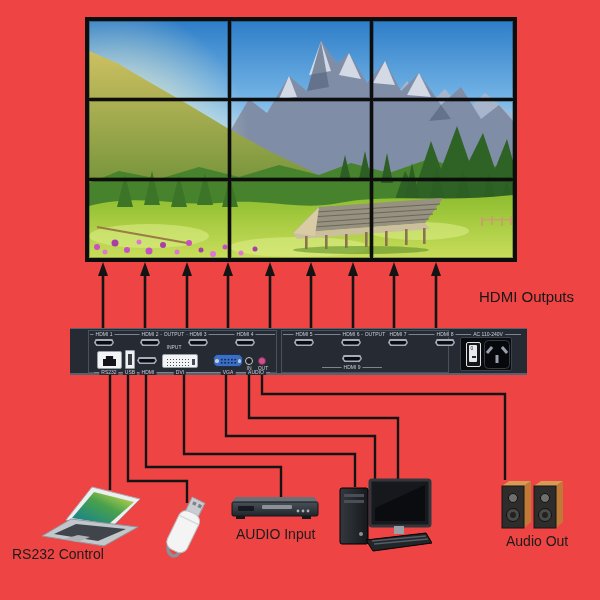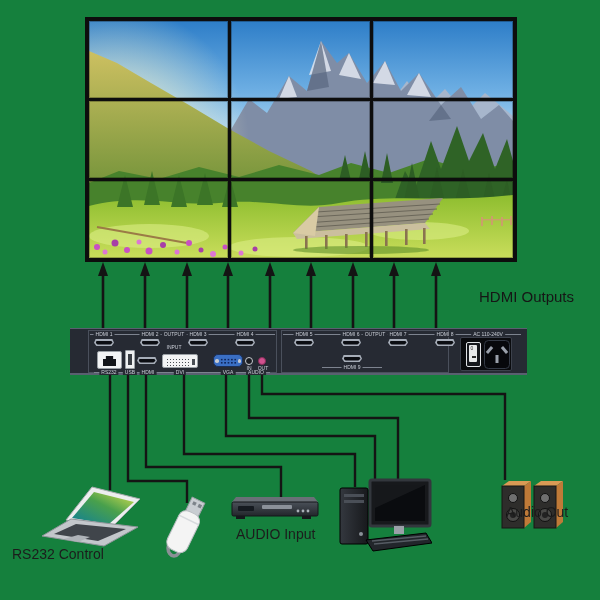--- a/index.html
+++ b/index.html
@@ -1,16 +1,16 @@
 <!DOCTYPE html>
 <html><head>
 <meta charset="utf-8">
 <style>
   html,body{margin:0;padding:0;background:#fff;}
-  .canvas{position:relative;width:600px;height:600px;background:#15803d;overflow:hidden;
+  .canvas{position:relative;width:600px;height:600px;background:#ef4444;overflow:hidden;
           font-family:"Liberation Sans",sans-serif;}
   
   .wall{position:absolute;left:85px;top:17px;width:432px;height:245px;
         border:4px solid #0d0d0d;box-sizing:border-box;background:#9ec32f;z-index:1;}
   .wall svg{position:absolute;left:0;top:0;width:424px;height:237px;display:block;}
   .gv{position:absolute;top:0;bottom:0;width:3px;background:#0d0d0d;z-index:3;}
   .gh{position:absolute;left:0;right:0;height:3px;background:#0d0d0d;z-index:3;}
   .cell{position:absolute;box-shadow:inset 0 0 0 1px rgba(0,0,0,.28);z-index:4;}
   
   #overlay-svg{position:absolute;left:0;top:0;width:600px;height:600px;z-index:2;pointer-events:none;}
@@ -425,15 +425,15 @@
         <rect x="34" y="10" width="22" height="42" fill="#2e2d2b" stroke="#171614"></rect>
         <circle cx="45" cy="22" r="4.5" fill="#6f6f6f" stroke="#111"></circle>
         <circle cx="45" cy="39" r="6.5" fill="#4a4a48" stroke="#111"></circle>
           <circle cx="45" cy="39" r="3" fill="#222"></circle>
       </g>
     </svg>
   </div>
 
   <div class="src-label" style="left:12px;top:546px;">RS232 Control</div>
   <div class="src-label" style="left:236px;top:526px;">AUDIO Input</div>
-  <div class="src-label" style="left:506px;top:504px;">Audio Out</div>
+  <div class="src-label" style="left:506px;top:533px;">Audio Out</div>
 
 </div>
 
 </body></html>

